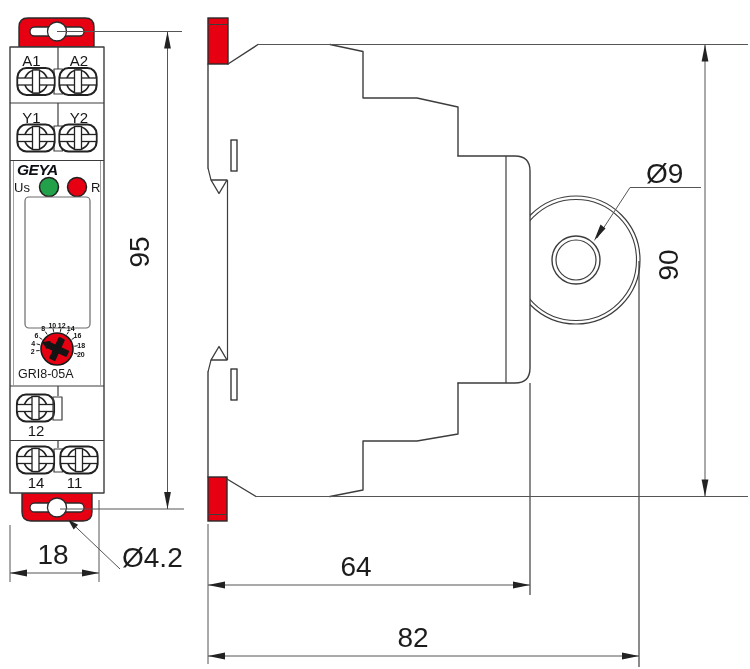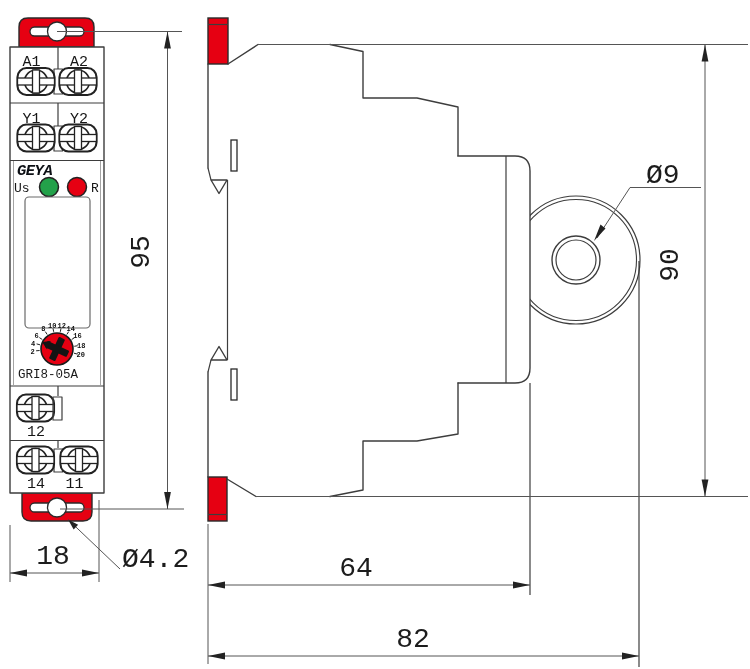--- a/index.html
+++ b/index.html
@@ -1,17 +1,17 @@
 <!DOCTYPE html>
 <html><head>
 <meta charset="utf-8">
 <style>
   html,body{margin:0;padding:0;background:#ffffff;}
   .canvas{position:relative;width:750px;height:669px;background:#ffffff;overflow:hidden;
-          font-family:Liberation Mono, monospace;}
+          font-family:Liberation Sans, sans-serif;border-radius:21px;}
   svg{position:absolute;left:0;top:0;}
   .ol{fill:none;stroke:#3d3d3d;stroke-width:1.4;stroke-linejoin:round;stroke-linecap:round;}
   .ol2{fill:none;stroke:#3d3d3d;stroke-width:1.2;stroke-linejoin:round;}
   .olw{fill:#ffffff;stroke:#3d3d3d;stroke-width:1.4;stroke-linejoin:round;}
   .thin{fill:none;stroke:#9a9a9a;stroke-width:0.9;}
   .dim{fill:none;stroke:#555555;stroke-width:1;}
   .arr{fill:#222222;stroke:none;}
   .dimtxt{font-size:28px;fill:#1c1c1c;}
   .lbl{font-size:15px;fill:#161616;text-anchor:middle;}
   .small{font-size:13px;fill:#161616;}

